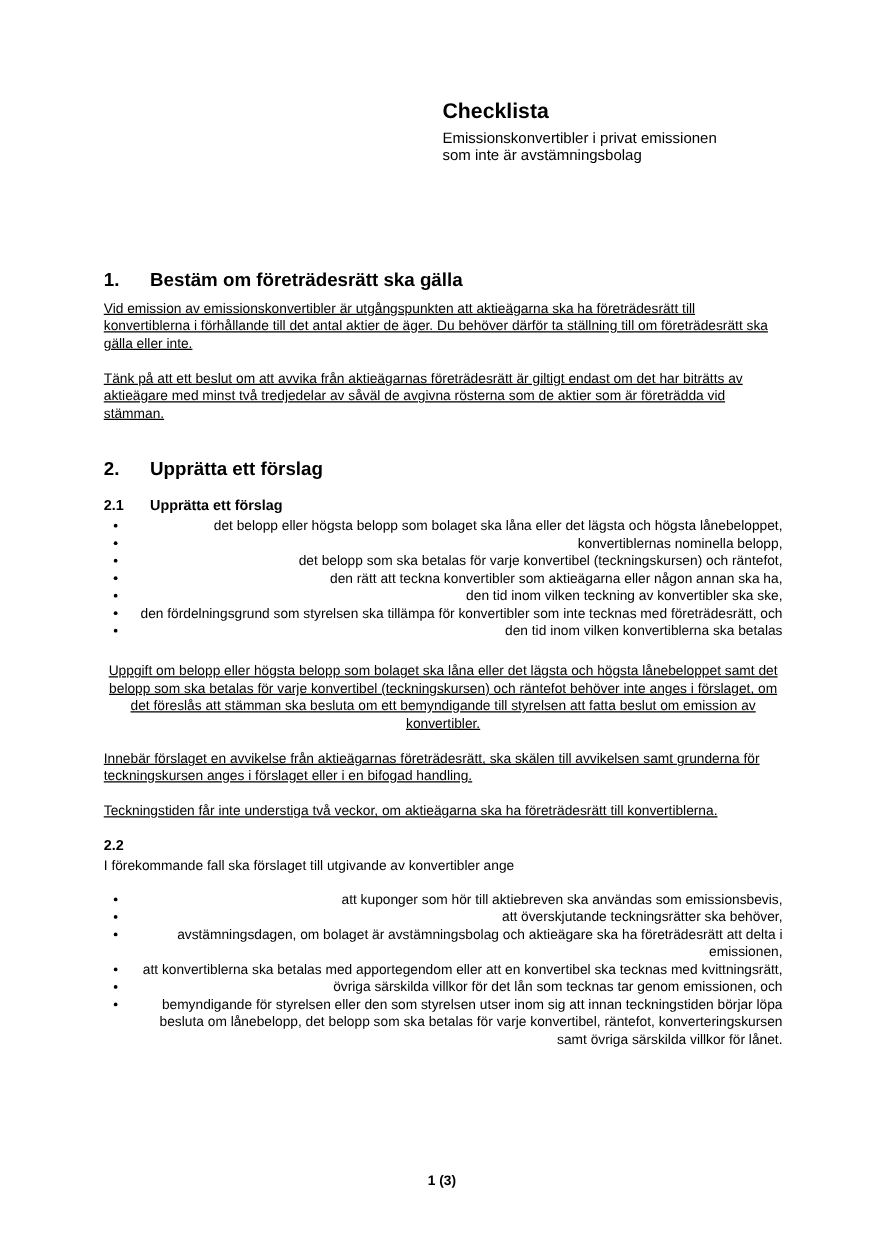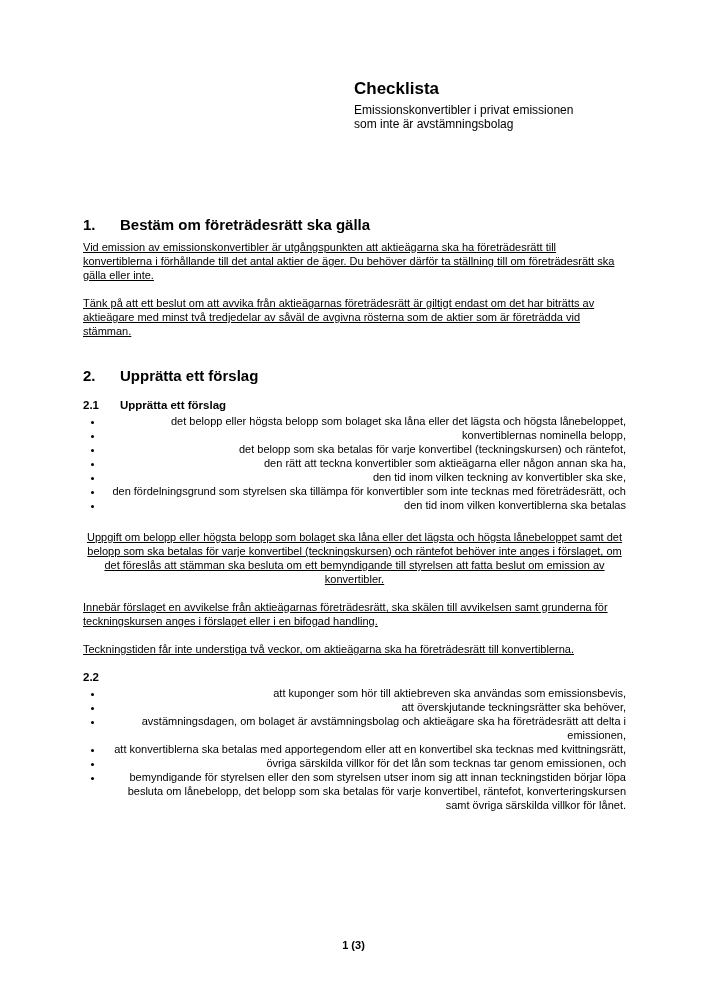--- a/index.html
+++ b/index.html
@@ -118,20 +118,21 @@
       <li>den tid inom vilken konvertiblerna ska betalas</li>
     </ul>
 
     <p class="body-para after-list">Uppgift om belopp eller högsta belopp som bolaget ska låna eller det lägsta och högsta lånebeloppet samt det belopp som ska betalas för varje konvertibel (teckningskursen) och räntefot behöver inte anges i förslaget, om det föreslås att stämman ska besluta om ett bemyndigande till styrelsen att fatta beslut om emission av konvertibler.</p>
     <p class="body-para">Innebär förslaget en avvikelse från aktieägarnas företrädesrätt, ska skälen till avvikelsen samt grunderna för teckningskursen anges i förslaget eller i en bifogad handling.</p>
     <p class="body-para">Teckningstiden får inte understiga två veckor, om aktieägarna ska ha företrädesrätt till konvertiblerna.</p>
 
     <div class="h2 h2-22">
       <span class="h-num">2.2</span>
     </div>
+    <p class="intro-para">I förekommande fall ska förslaget till utgivande av konvertibler ange</p>
 
     <ul class="bullets">
       <li>att kuponger som hör till aktiebreven ska användas som emissionsbevis,</li>
       <li>att överskjutande teckningsrätter ska behöver,</li>
       <li>avstämningsdagen, om bolaget är avstämningsbolag och aktieägare ska ha företrädesrätt att delta i emissionen,</li>
       <li>att konvertiblerna ska betalas med apportegendom eller att en konvertibel ska tecknas med kvittningsrätt,</li>
       <li>övriga särskilda villkor för det lån som tecknas tar genom emissionen, och</li>
       <li>bemyndigande för styrelsen eller den som styrelsen utser inom sig att innan teckningstiden börjar löpa besluta om lånebelopp, det belopp som ska betalas för varje konvertibel, räntefot, konverteringskursen samt övriga särskilda villkor för lånet.</li>
     </ul>
 

